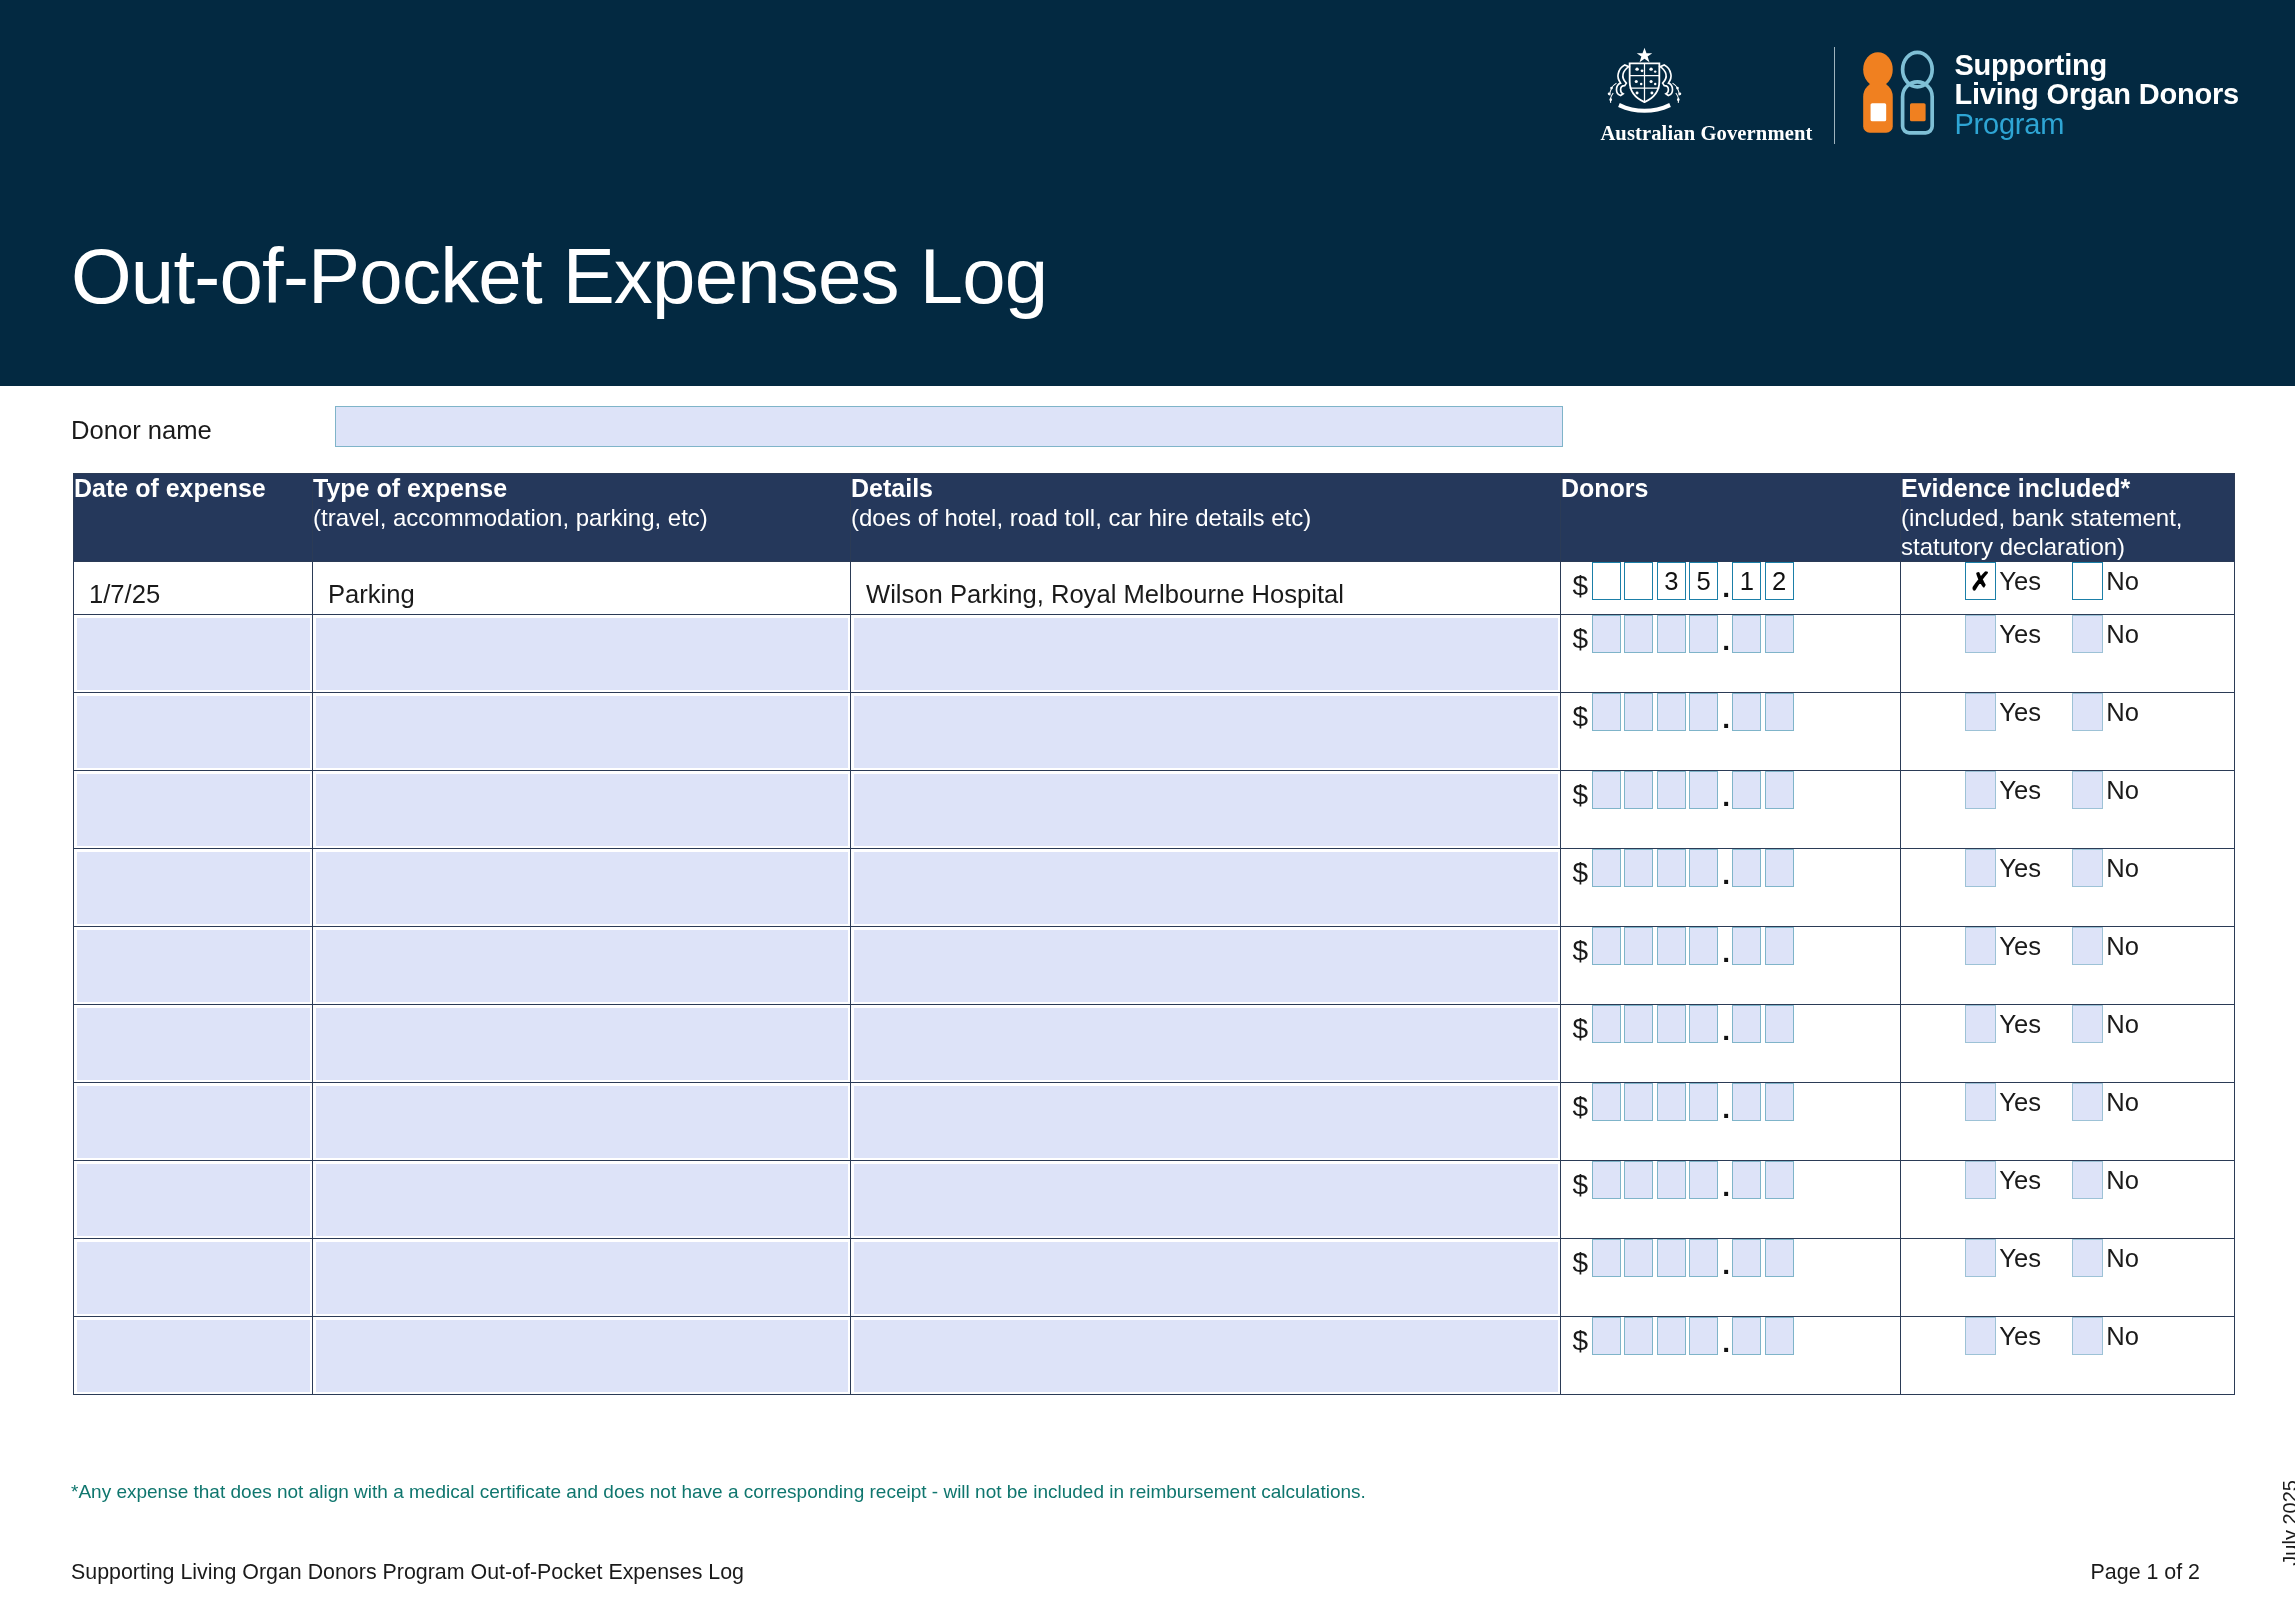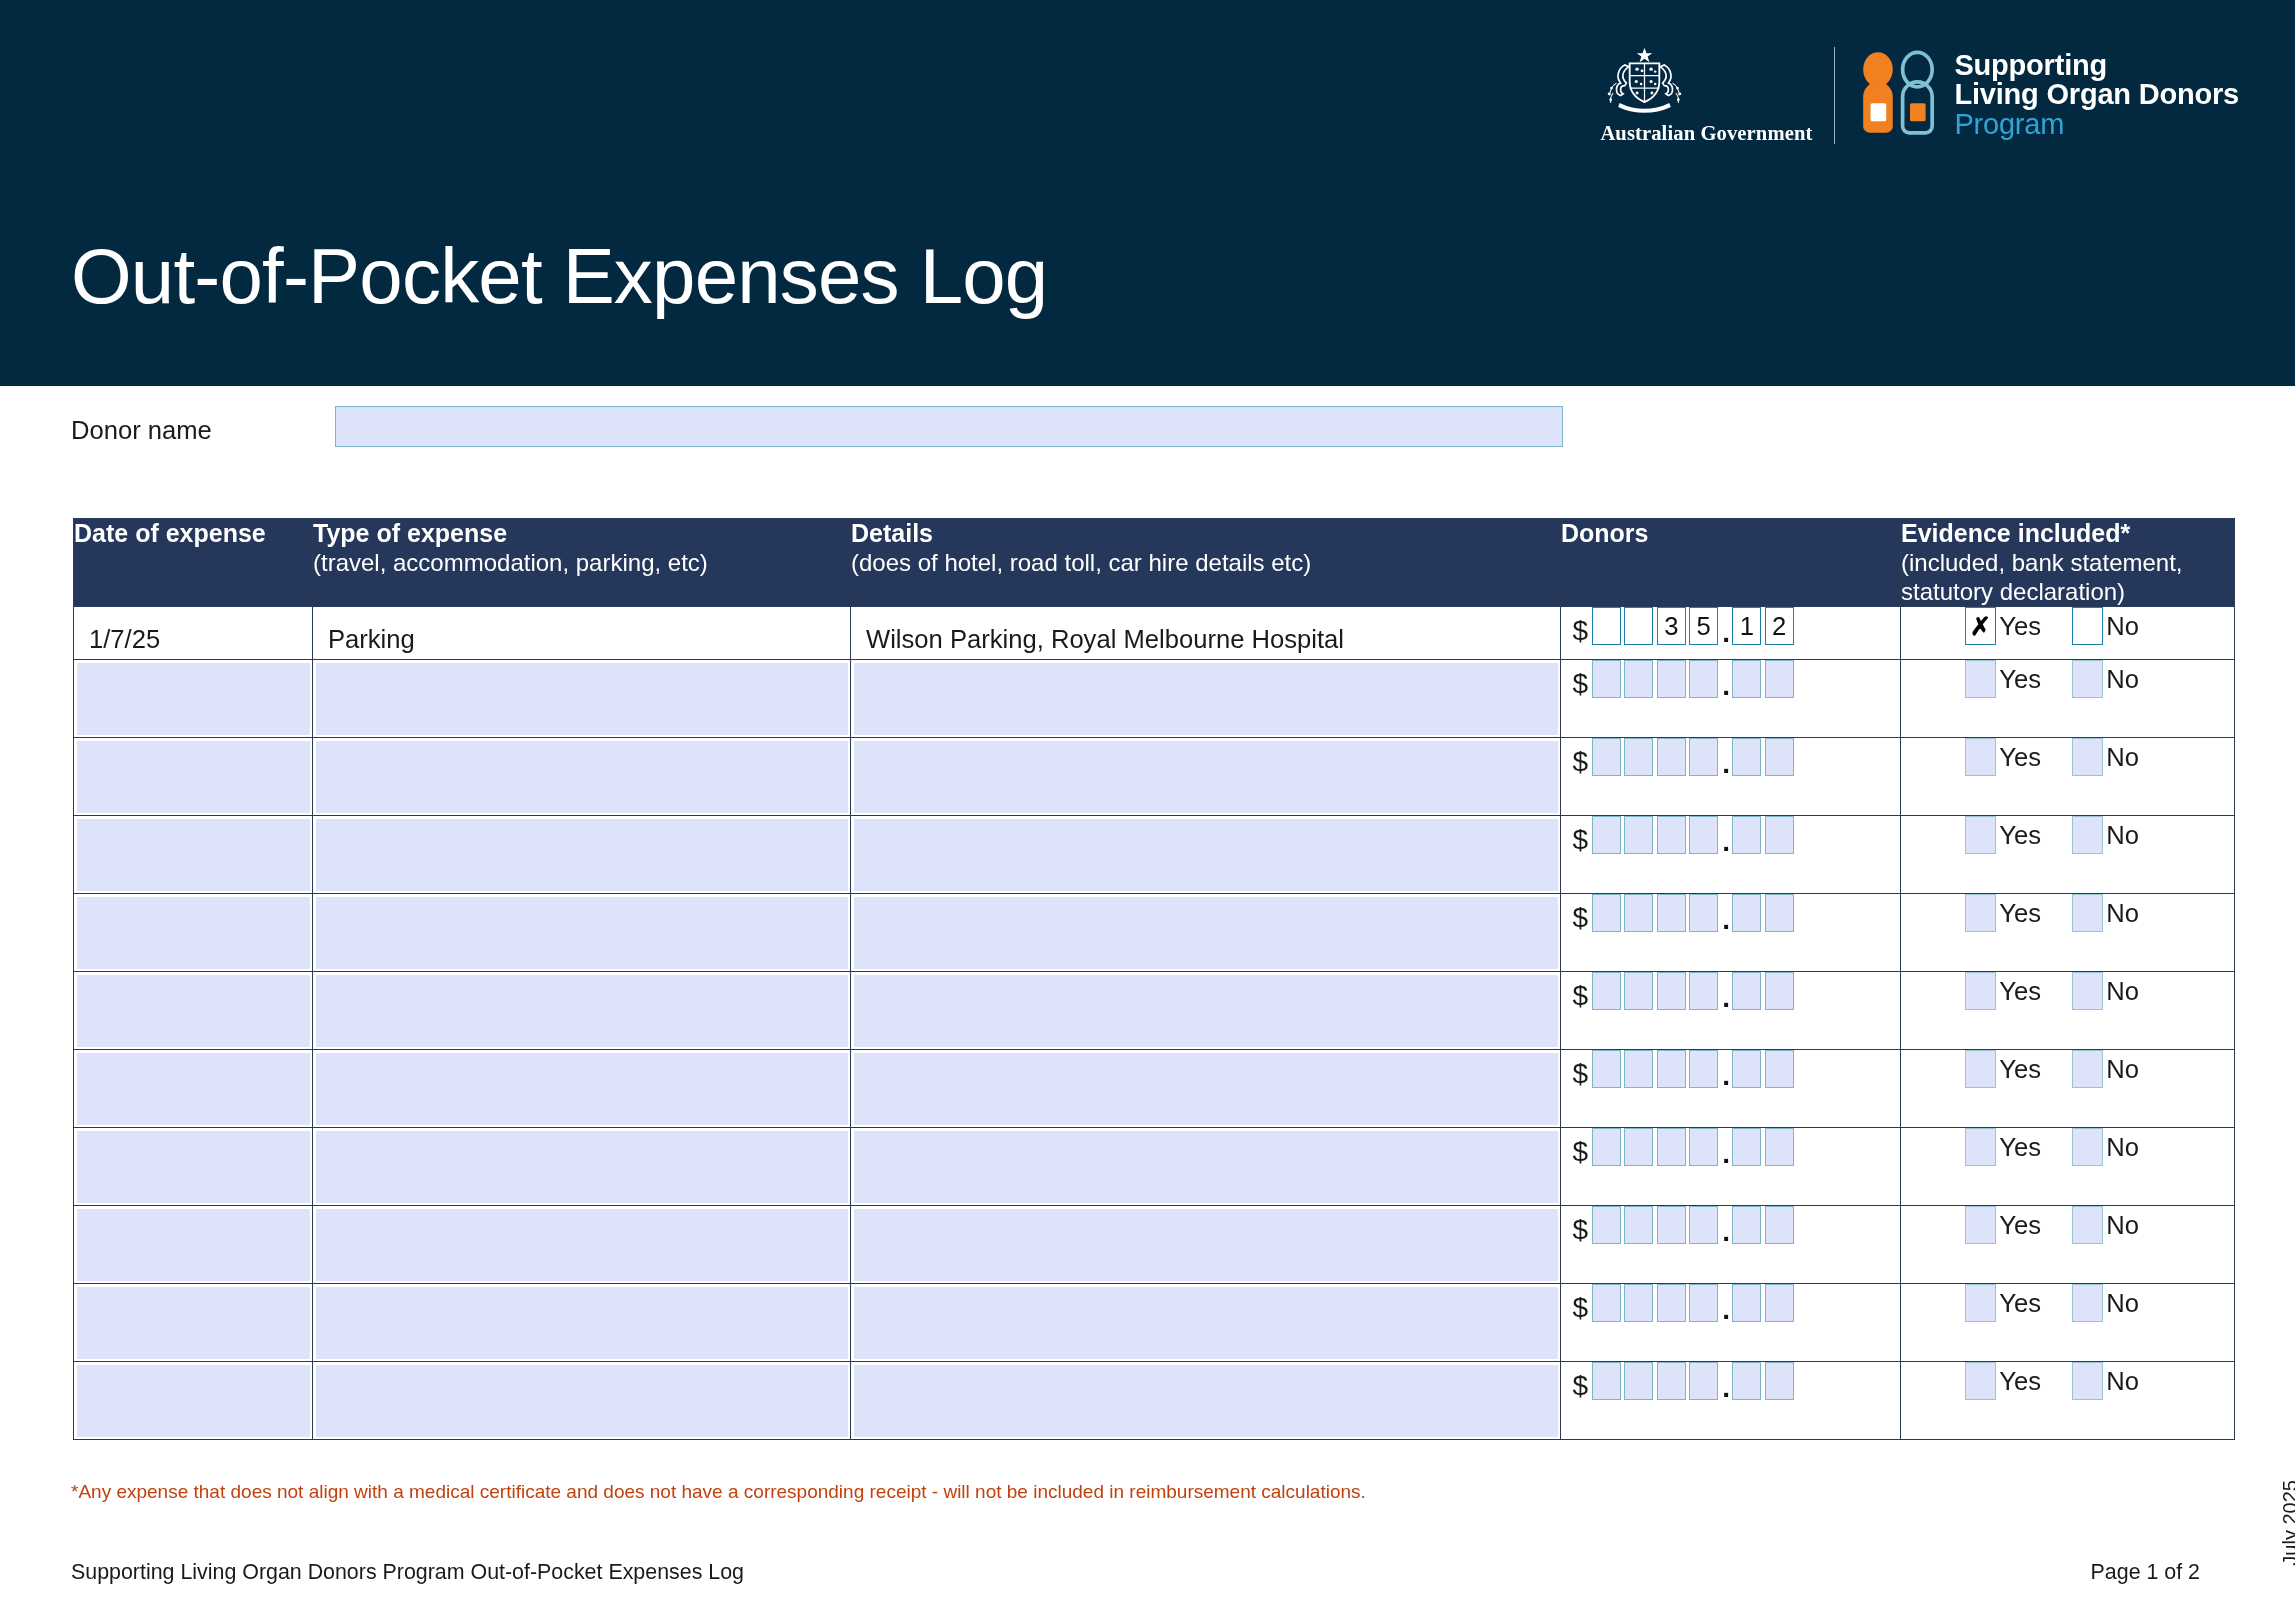--- a/index.html
+++ b/index.html
@@ -117,21 +117,21 @@
     height: 41px;
     background: #dde3f8;
     border: 0.8px solid #7fb4c9;
     box-sizing: border-box;
   }
 
   
   .log-table {
     position: absolute;
     left: 73px;
-    top: 518px;
+    top: 473px;
     width: 2161px;
     border-collapse: collapse;
     table-layout: fixed;
   }
   .log-table th, .log-table td {
     border: 0.8px solid #2b3b56;
     padding: 0;
     vertical-align: top;
   }
 
@@ -263,21 +263,21 @@
     color: #1a1a1a;
     margin-right: 31px;
   }
 
   
   .footnote {
     position: absolute;
     left: 71px;
     top: 1481px;
     font-size: 19px;
-    color: #c2410c;
+    color: #0f766e;
     white-space: nowrap;
   }
   .footer-left {
     position: absolute;
     left: 71px;
     top: 1560px;
     font-size: 21.4px;
     color: #1a1a1a;
     white-space: nowrap;
   }

